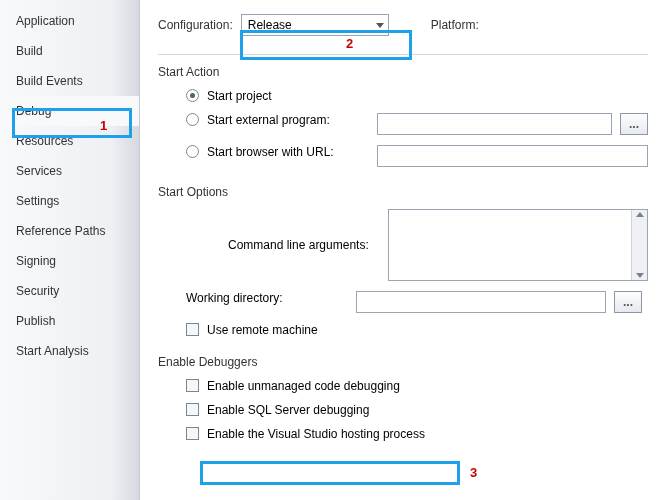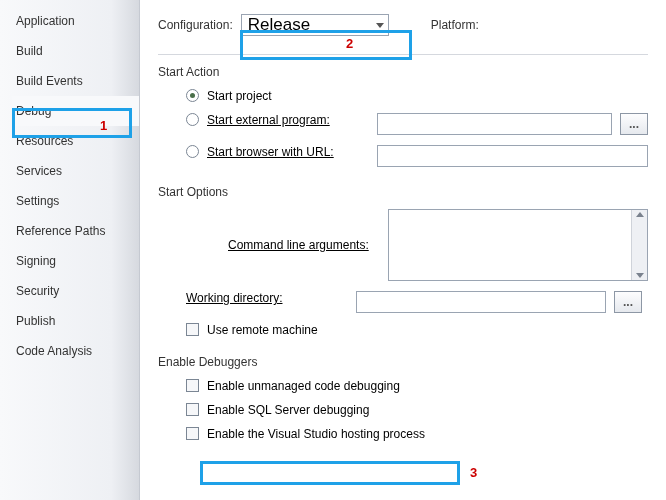--- a/index.html
+++ b/index.html
@@ -48,21 +48,21 @@
   }
   .lbl { color: #333; }
   .dropdown {
     display: inline-flex;
     align-items: center;
     justify-content: space-between;
     border: 1px solid #9aa4b2;
     background: #fff;
     height: 22px;
     padding: 0 4px 0 6px;
-    font-size: 17px;
+    font-size: 12px;
   }
   .dd-config { width: 148px; }
   .dd-platform { width: 128px; }
   .caret {
     width: 0; height: 0;
     border-left: 4px solid transparent;
     border-right: 4px solid transparent;
     border-top: 5px solid #555;
   }
   .hr {
@@ -145,21 +145,21 @@
     align-items: center;
     padding: 2px 0;
   }
   .sb-arrow-up, .sb-arrow-down {
     width: 0; height: 0;
     border-left: 4px solid transparent;
     border-right: 4px solid transparent;
   }
   .sb-arrow-up { border-bottom: 5px solid #7a828e; }
   .sb-arrow-down { border-top: 5px solid #7a828e; }
-  .label-col { width: 162px; text-decoration: underline; }
+  .label-col { width: 162px; }
 
   
   .hl-box {
     position: absolute;
     border: 3px solid #1ea1e8;
     pointer-events: none;
   }
   .hl-debug { left: 12px; top: 108px; width: 120px; height: 30px; }
   .hl-release { left: 240px; top: 30px; width: 172px; height: 30px; }
   .hl-hosting { left: 200px; top: 461px; width: 260px; height: 24px; }
@@ -184,21 +184,21 @@
     <div class="sidebar-item"><span>Build</span></div>
     <div class="sidebar-item"><span>Build Events</span></div>
     <div class="sidebar-item selected"><span>Debug</span></div>
     <div class="sidebar-item"><span>Resources</span></div>
     <div class="sidebar-item"><span>Services</span></div>
     <div class="sidebar-item"><span>Settings</span></div>
     <div class="sidebar-item"><span>Reference Paths</span></div>
     <div class="sidebar-item"><span>Signing</span></div>
     <div class="sidebar-item"><span>Security</span></div>
     <div class="sidebar-item"><span>Publish</span></div>
-    <div class="sidebar-item"><span>Code Analysis</span></div>
+    <div class="sidebar-item"><span>Start Analysis</span></div>
   </div>
 
   <div class="main">
 
     <div class="toprow">
       <span class="lbl">Configuration:</span>
       <div class="dropdown dd-config">
         <span>Release</span>
         <span class="caret"></span>
       </div>

